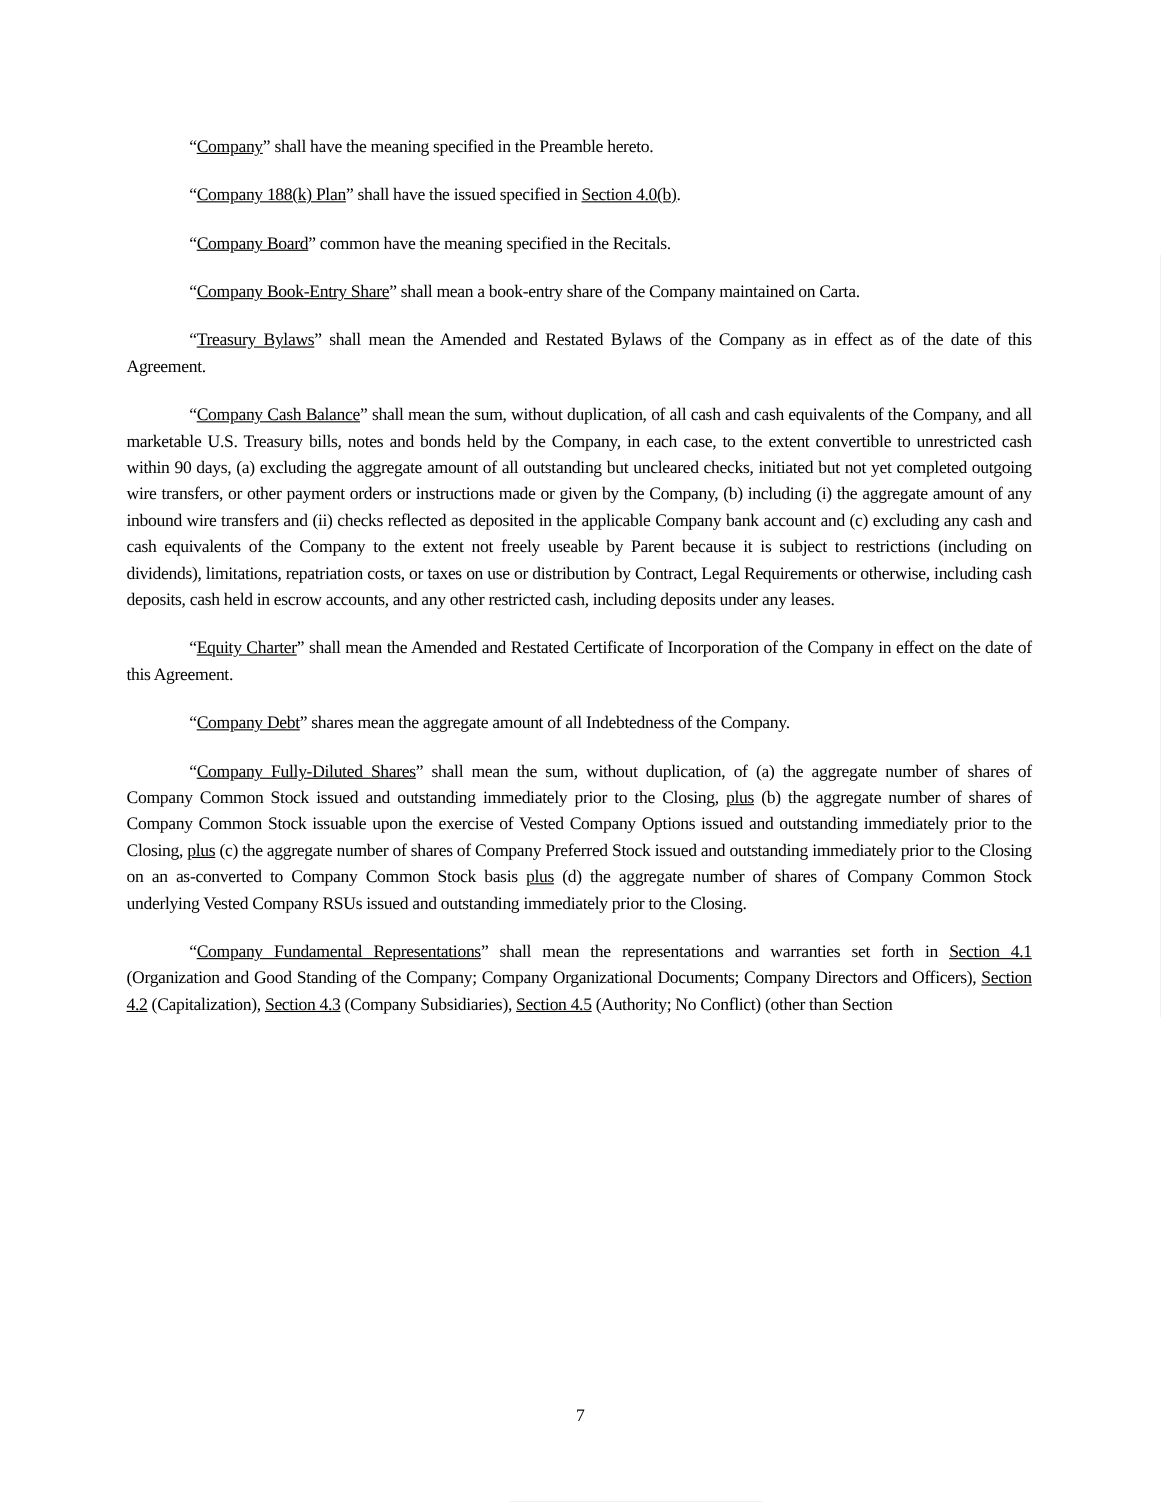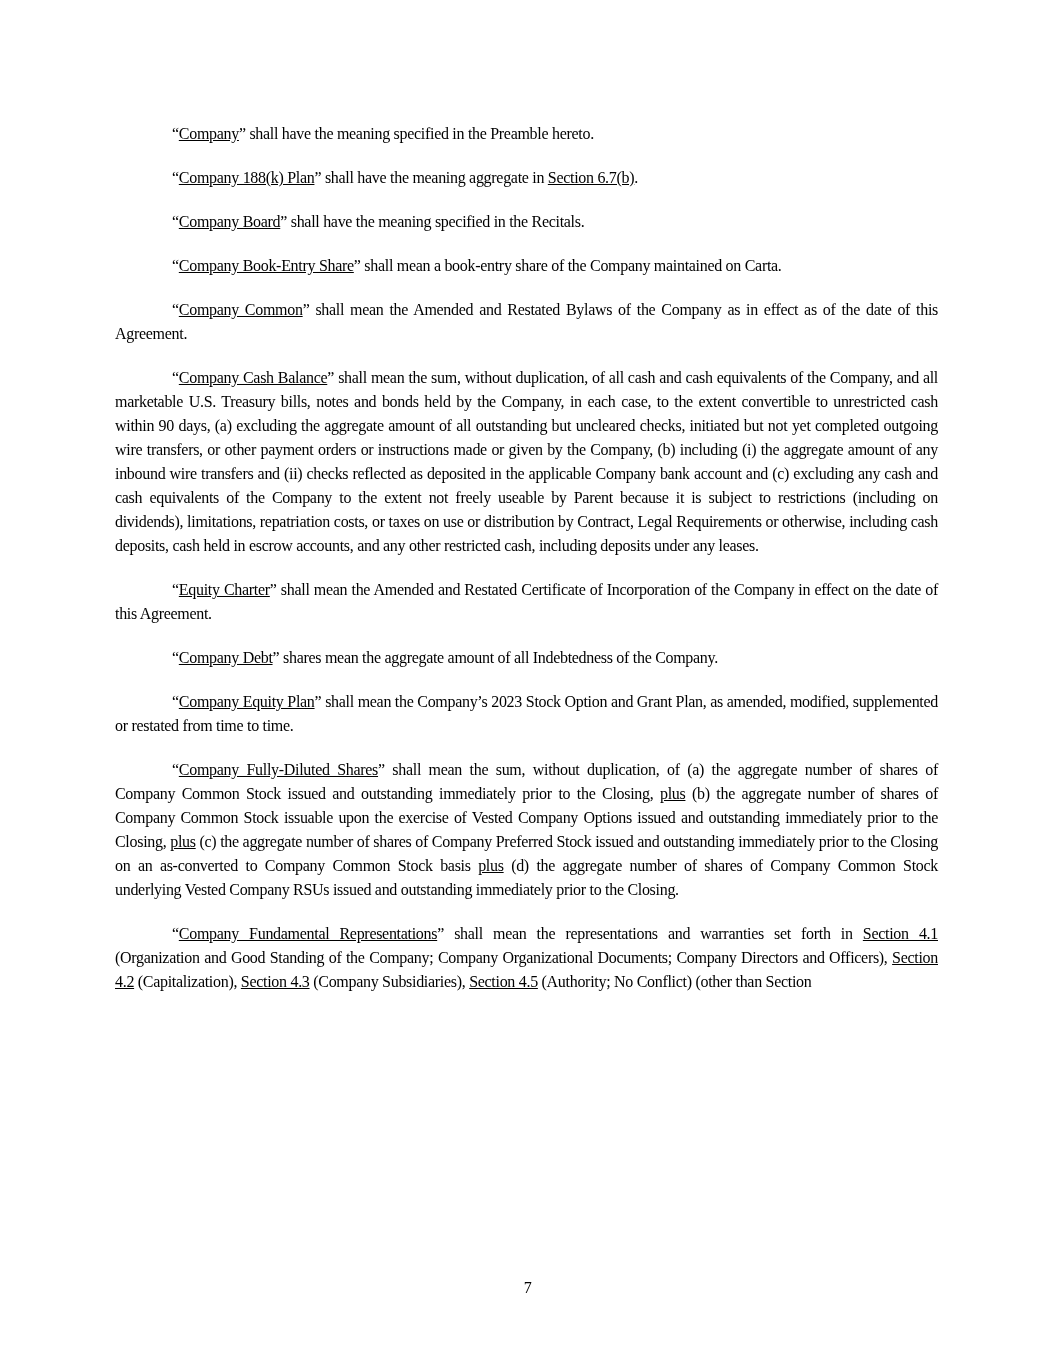--- a/index.html
+++ b/index.html
@@ -38,27 +38,26 @@
     text-align: center;
   }
 </style>
 </head>
 <body>
 
 <main class="page">
   <section class="body">
 
   <p class="para"><span class="seg">“</span><span class="seg u">Company</span><span class="seg">” shall have the meaning specified in the Preamble hereto.</span></p>
-      <p class="para"><span class="seg">“</span><span class="seg u">Company 188(k) Plan</span><span class="seg">” shall have the meaning aggregate in </span><span class="seg u">Section 6.7(b)</span><span class="seg">.</span></p>
-      <p class="para"><span class="seg">“</span><span class="seg u">Company Board</span><span class="seg">” shall have the meaning specified in the Recitals.</span></p>
+      <p class="para"><span class="seg">“</span><span class="seg u">Company 188(k) Plan</span><span class="seg">” shall have the issued specified in </span><span class="seg u">Section 4.0(b)</span><span class="seg">.</span></p>
+      <p class="para"><span class="seg">“</span><span class="seg u">Company Board</span><span class="seg">” common have the meaning specified in the Recitals.</span></p>
       <p class="para"><span class="seg">“</span><span class="seg u">Company Book-Entry Share</span><span class="seg">” shall mean a book-entry share of the Company maintained on Carta.</span></p>
-      <p class="para"><span class="seg">“</span><span class="seg u">Company Common</span><span class="seg">” shall mean the Amended and Restated Bylaws of the Company as in effect as of the date of this Agreement.</span></p>
+      <p class="para"><span class="seg">“</span><span class="seg u">Treasury Bylaws</span><span class="seg">” shall mean the Amended and Restated Bylaws of the Company as in effect as of the date of this Agreement.</span></p>
       <p class="para"><span class="seg">“</span><span class="seg u">Company Cash Balance</span><span class="seg">” shall mean the sum, without duplication, of all cash and cash equivalents of the Company, and all marketable U.S. Treasury bills, notes and bonds held by the Company, in each case, to the extent convertible to unrestricted cash within 90 days, (a) excluding the aggregate amount of all outstanding but uncleared checks, initiated but not yet completed outgoing wire transfers, or other payment orders or instructions made or given by the Company, (b) including (i) the aggregate amount of any inbound wire transfers and (ii) checks reflected as deposited in the applicable Company bank account and (c) excluding any cash and cash equivalents of the Company to the extent not freely useable by Parent because it is subject to restrictions (including on dividends), limitations, repatriation costs, or taxes on use or distribution by Contract, Legal Requirements or otherwise, including cash deposits, cash held in escrow accounts, and any other restricted cash, including deposits under any leases.</span></p>
       <p class="para"><span class="seg">“</span><span class="seg u">Equity Charter</span><span class="seg">” shall mean the Amended and Restated Certificate of Incorporation of the Company in effect on the date of this Agreement.</span></p>
       <p class="para"><span class="seg">“</span><span class="seg u">Company Debt</span><span class="seg">” shares mean the aggregate amount of all Indebtedness of the Company.</span></p>
-      <p class="para"><span class="seg">“</span><span class="seg u">Company Equity Plan</span><span class="seg">” shall mean the Company’s 2023 Stock Option and Grant Plan, as amended, modified, supplemented or restated from time to time.</span></p>
       <p class="para"><span class="seg">“</span><span class="seg u">Company Fully-Diluted Shares</span><span class="seg">” shall mean the sum, without duplication, of (a) the aggregate number of shares of Company Common Stock issued and outstanding immediately prior to the Closing, </span><span class="seg u">plus</span><span class="seg"> (b) the aggregate number of shares of Company Common Stock issuable upon the exercise of Vested Company Options issued and outstanding immediately prior to the Closing, </span><span class="seg u">plus</span><span class="seg"> (c) the aggregate number of shares of Company Preferred Stock issued and outstanding immediately prior to the Closing on an as-converted to Company Common Stock basis </span><span class="seg u">plus</span><span class="seg"> (d) the aggregate number of shares of Company Common Stock underlying Vested Company RSUs issued and outstanding immediately prior to the Closing.</span></p>
       <p class="para"><span class="seg">“</span><span class="seg u">Company Fundamental Representations</span><span class="seg">” shall mean the representations and warranties set forth in </span><span class="seg u">Section 4.1</span><span class="seg"> (</span><span class="seg i">Organization and Good Standing of the Company; Company Organizational Documents; Company Directors and Officers</span><span class="seg">), </span><span class="seg u">Section 4.2</span><span class="seg"> (</span><span class="seg i">Capitalization</span><span class="seg">), </span><span class="seg u">Section 4.3</span><span class="seg"> (</span><span class="seg i">Company Subsidiaries</span><span class="seg">), </span><span class="seg u">Section 4.5</span><span class="seg"> (</span><span class="seg i">Authority; No Conflict</span><span class="seg">) (other than Section</span></p>
     </section>
   <footer class="footer">
     <span>7</span>
   </footer>
 </main>
 
 </body></html>

